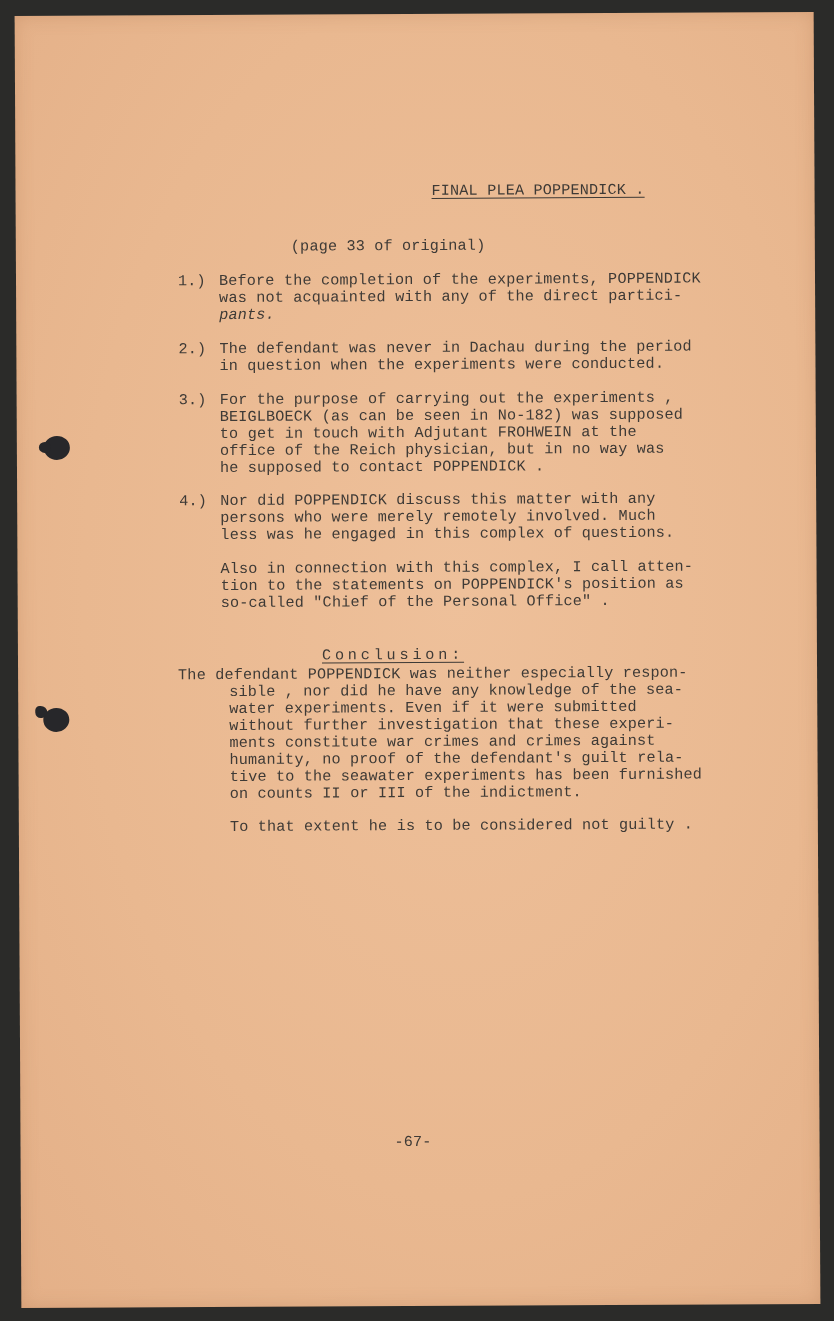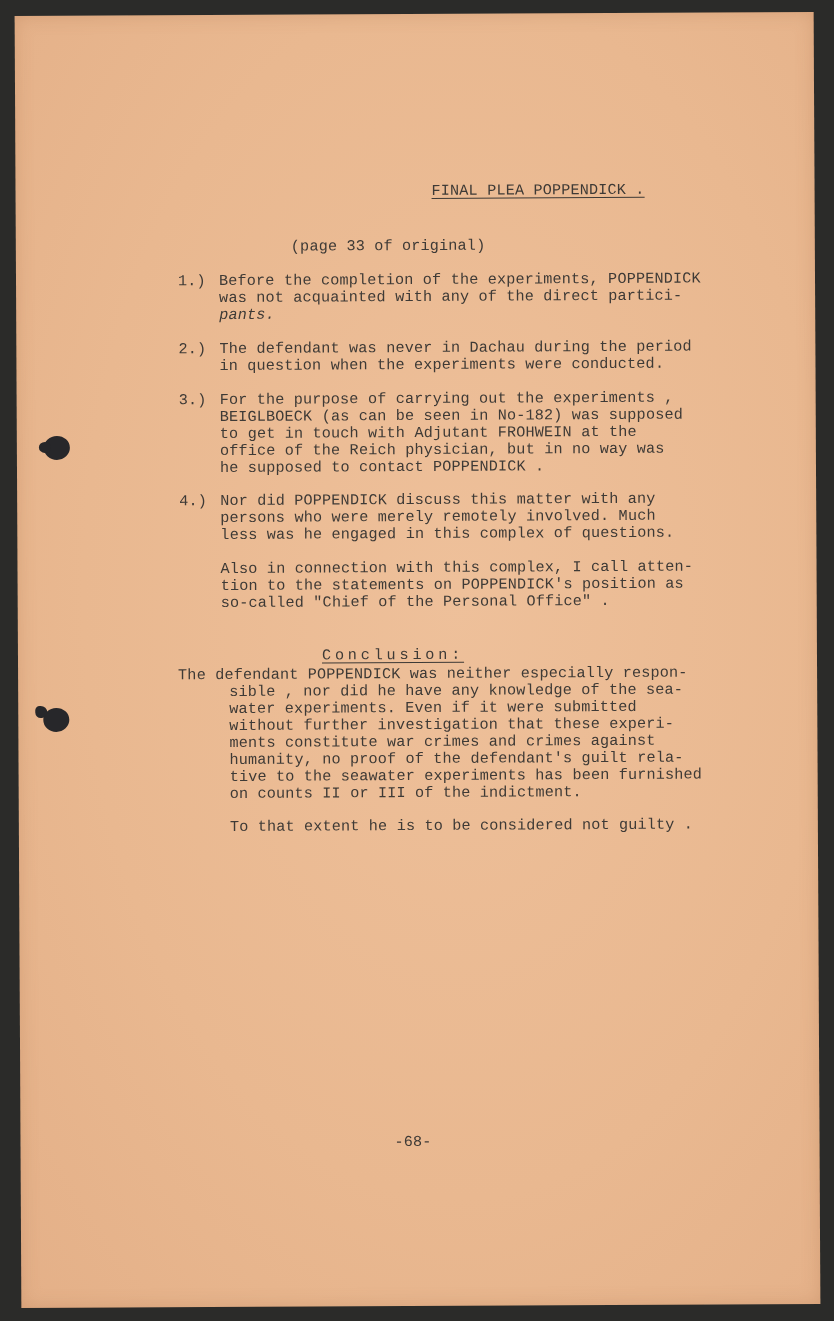--- a/index.html
+++ b/index.html
@@ -81,19 +81,19 @@
   <div class="txt" style="left:211px; top:669px;">sible , nor did he have any knowledge of the sea-</div>
   <div class="txt" style="left:211px; top:686px;">water experiments. Even if it were submitted</div>
   <div class="txt" style="left:211px; top:703px;">without further investigation that these experi-</div>
   <div class="txt" style="left:211px; top:720px;">ments constitute war crimes and crimes against</div>
   <div class="txt" style="left:211px; top:737px;">humanity, no proof of the defendant's guilt rela-</div>
   <div class="txt" style="left:211px; top:754px;">tive to the seawater experiments has been furnished</div>
   <div class="txt" style="left:211px; top:771px;">on counts II or III of the indictment.</div>
 
   <div class="txt" style="left:211px; top:804px;">To that extent he is to be considered not guilty .</div>
 
-  <div class="txt folio">-68-</div>
+  <div class="txt folio">-67-</div>
 
   <div class="punch" style="left:27px; top:420px; width:26px; height:24px;"></div>
   <div class="punch" style="left:22px; top:426px; width:12px; height:11px;"></div>
   <div class="punch" style="left:25px; top:692px; width:26px; height:24px;"></div>
   <div class="punch" style="left:17px; top:690px; width:12px; height:12px; border-radius:40% 60% 50% 50%;"></div>
 </div>
 
 </body></html>

